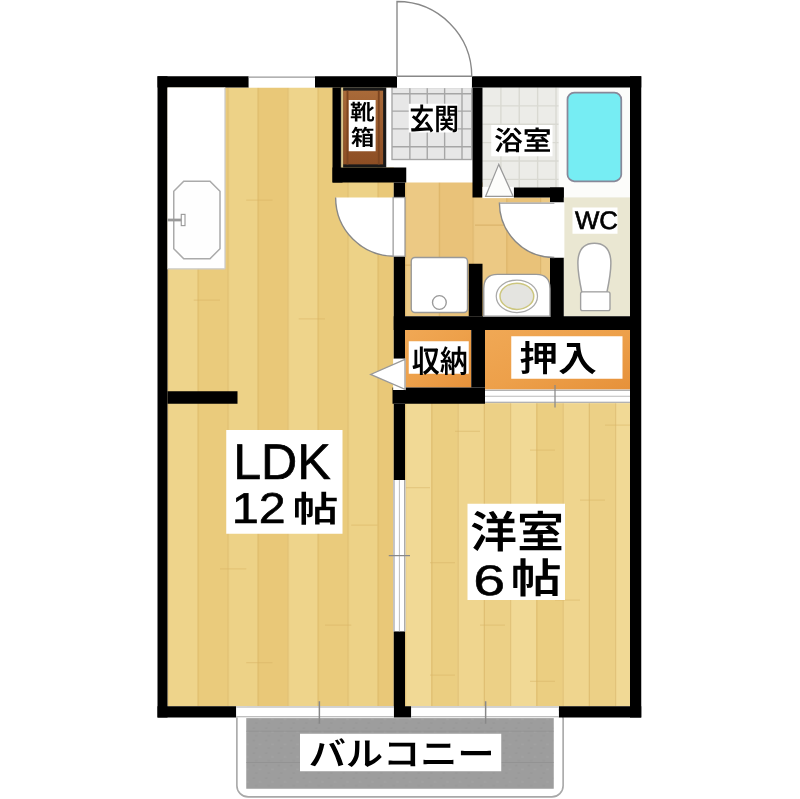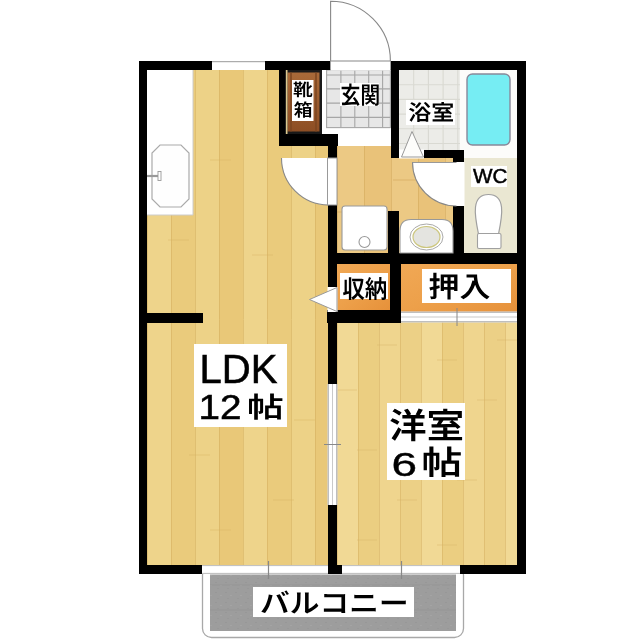--- a/index.html
+++ b/index.html
@@ -1,14 +1,14 @@
 <!DOCTYPE html>
 <html><head><meta charset="utf-8"><style>
 html,body{margin:0;padding:0;background:#fff;}
-#plan{width:544px;height:639px;position:relative;opacity:0.999;font-family:"Liberation Sans",sans-serif;padding-left:13px;}
+#plan{width:544px;height:639px;position:relative;opacity:0.999;font-family:"Liberation Sans",sans-serif;}
 </style></head><body>
 <div id="plan">
 <svg width="640" height="639" viewBox="0 0 640 639">
 <defs>
 <pattern id="woodV" width="96" height="639" patternUnits="userSpaceOnUse" patternTransform="translate(134,0)">
 <rect width="96" height="639" fill="#ecd083"></rect>
 <rect x="0" width="24" height="639" fill="#eed48b"></rect>
 <rect x="24" width="24" height="639" fill="#eacb7c"></rect>
 <rect x="48" width="24" height="639" fill="#edd287"></rect>
 <rect x="72" width="24" height="639" fill="#e9c878"></rect>

